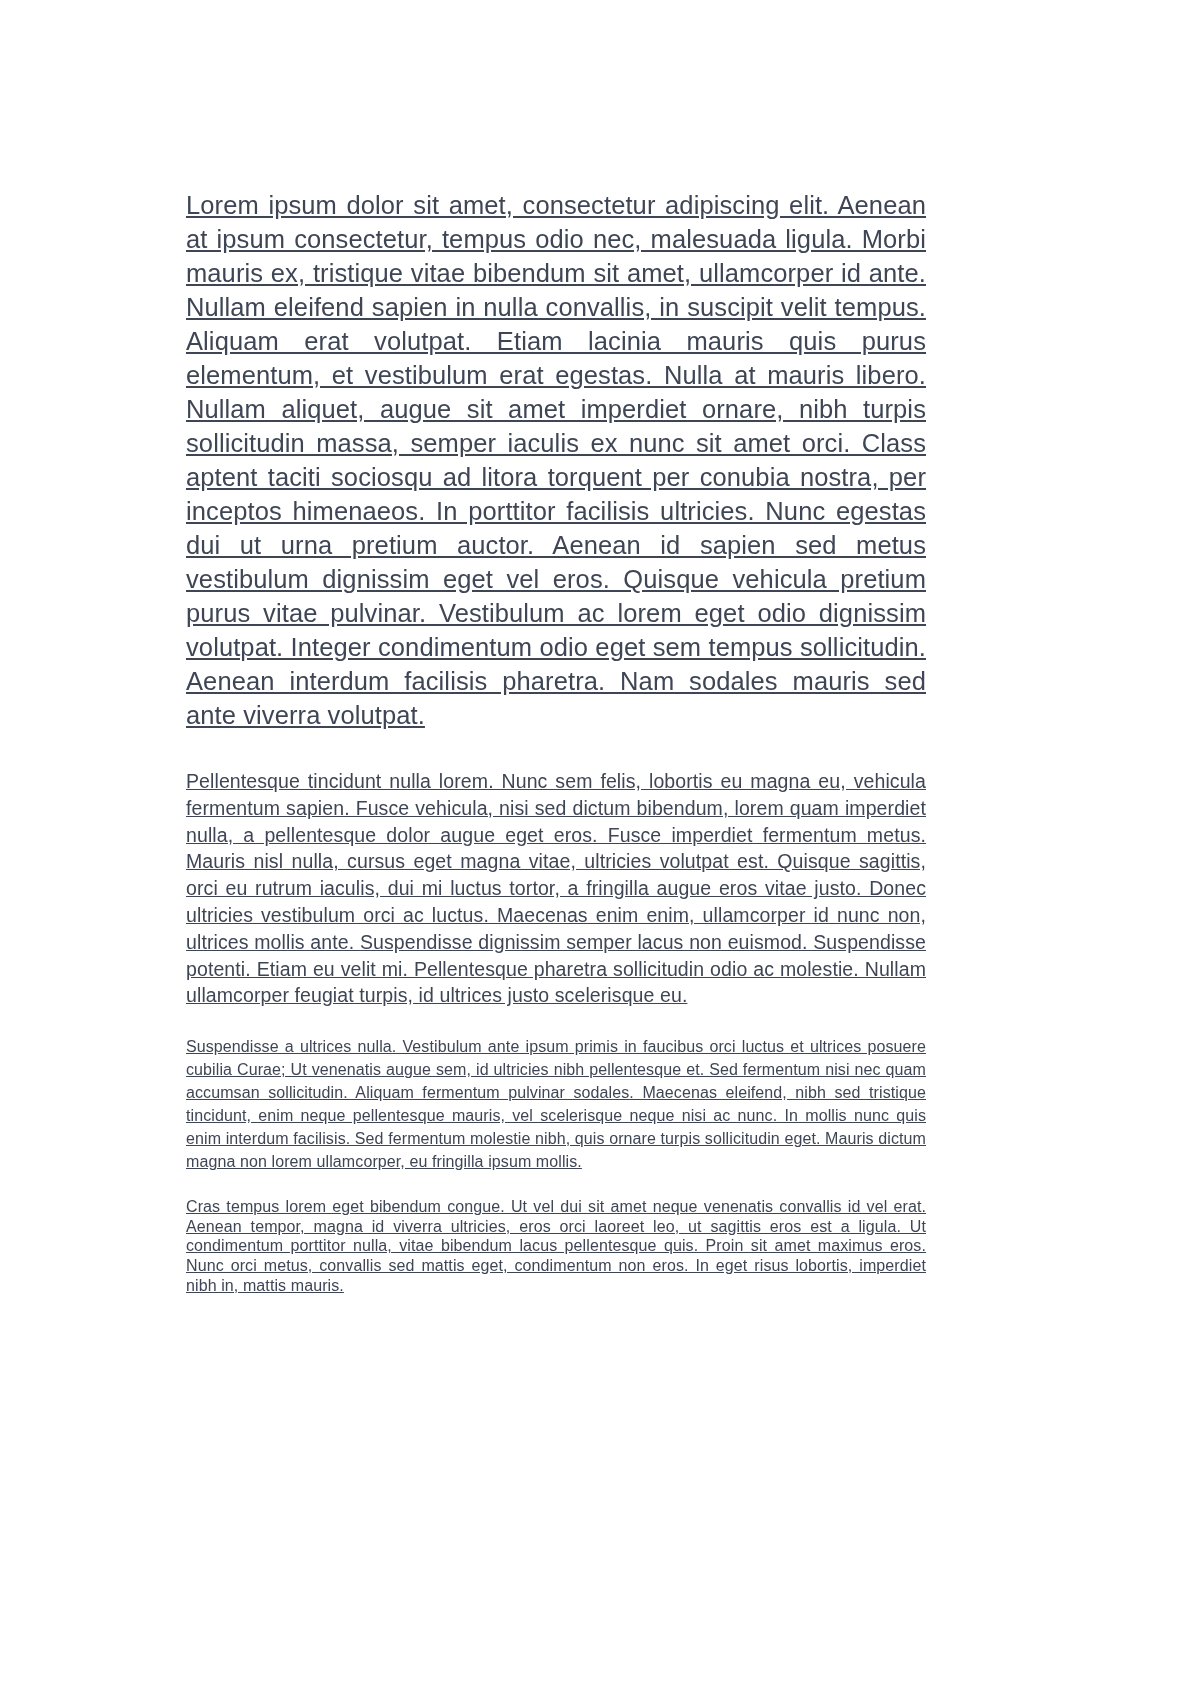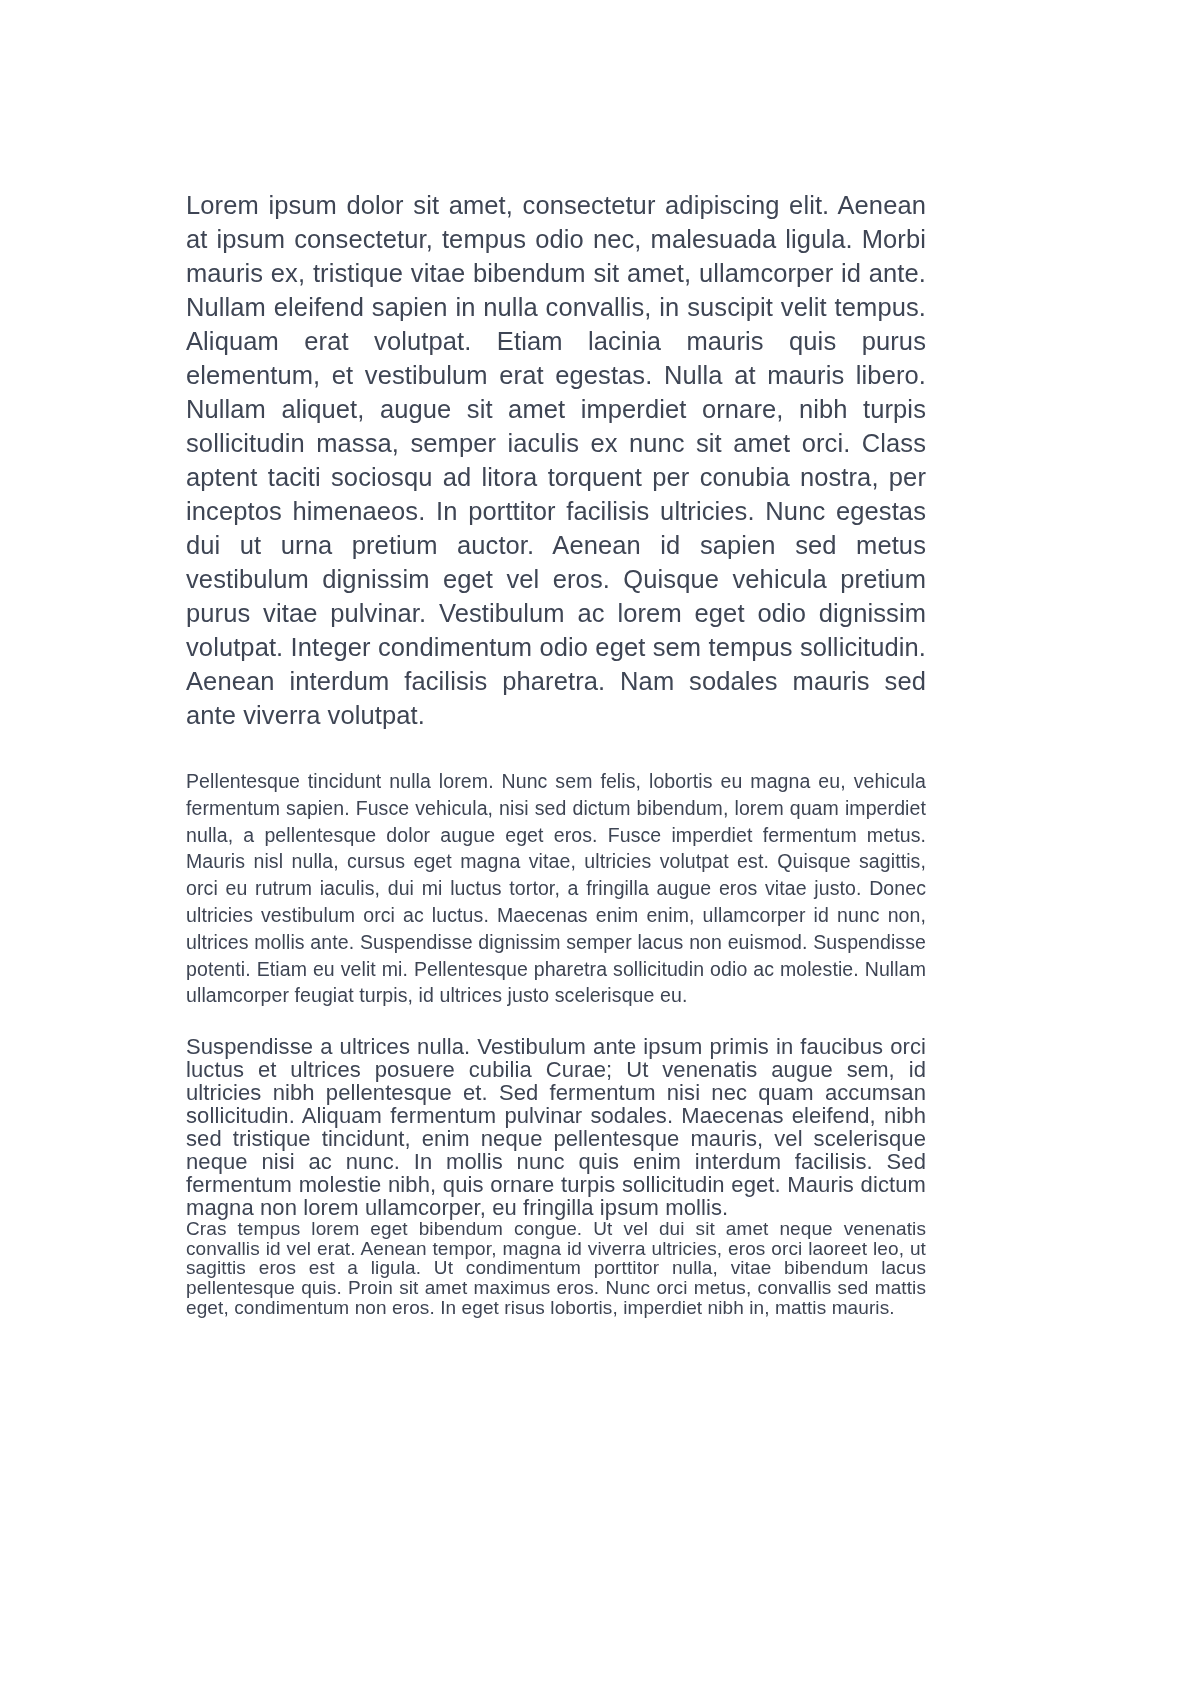--- a/index.html
+++ b/index.html
@@ -29,29 +29,30 @@
     font-size: 25.5px;
     line-height: 34px;
     margin-bottom: 36px;
   }
   .p-lg {
     font-size: 19.5px;
     line-height: 26.8px;
     margin-bottom: 26px;
   }
   .p-md {
-    font-size: 22px;
+    font-size: 16px;
     line-height: 23px;
+    margin-bottom: 24px;
   }
   .p-sm {
-    font-size: 19px;
+    font-size: 16px;
     line-height: 19.6px;
   }
 </style>
 </head>
 <body style="background: rgb(255, 255, 255);">
 
-<div class="page" style="color: rgb(62, 69, 84);">
+<div class="page" style="color: rgb(62, 69, 84); text-decoration: underline;">
   <p class="p-xl">Lorem ipsum dolor sit amet, consectetur adipiscing elit. Aenean at ipsum consectetur, tempus odio nec, malesuada ligula. Morbi mauris ex, tristique vitae bibendum sit amet, ullamcorper id ante. Nullam eleifend sapien in nulla convallis, in suscipit velit tempus. Aliquam erat volutpat. Etiam lacinia mauris quis purus elementum, et vestibulum erat egestas. Nulla at mauris libero. Nullam aliquet, augue sit amet imperdiet ornare, nibh turpis sollicitudin massa, semper iaculis ex nunc sit amet orci. Class aptent taciti sociosqu ad litora torquent per conubia nostra, per inceptos himenaeos. In porttitor facilisis ultricies. Nunc egestas dui ut urna pretium auctor. Aenean id sapien sed metus vestibulum dignissim eget vel eros. Quisque vehicula pretium purus vitae pulvinar. Vestibulum ac lorem eget odio dignissim volutpat. Integer condimentum odio eget sem tempus sollicitudin. Aenean interdum facilisis pharetra. Nam sodales mauris sed ante viverra volutpat.</p>
   <p class="p-lg">Pellentesque tincidunt nulla lorem. Nunc sem felis, lobortis eu magna eu, vehicula fermentum sapien. Fusce vehicula, nisi sed dictum bibendum, lorem quam imperdiet nulla, a pellentesque dolor augue eget eros. Fusce imperdiet fermentum metus. Mauris nisl nulla, cursus eget magna vitae, ultricies volutpat est. Quisque sagittis, orci eu rutrum iaculis, dui mi luctus tortor, a fringilla augue eros vitae justo. Donec ultricies vestibulum orci ac luctus. Maecenas enim enim, ullamcorper id nunc non, ultrices mollis ante. Suspendisse dignissim semper lacus non euismod. Suspendisse potenti. Etiam eu velit mi. Pellentesque pharetra sollicitudin odio ac molestie. Nullam ullamcorper feugiat turpis, id ultrices justo scelerisque eu.</p>
   <p class="p-md">Suspendisse a ultrices nulla. Vestibulum ante ipsum primis in faucibus orci luctus et ultrices posuere cubilia Curae; Ut venenatis augue sem, id ultricies nibh pellentesque et. Sed fermentum nisi nec quam accumsan sollicitudin. Aliquam fermentum pulvinar sodales. Maecenas eleifend, nibh sed tristique tincidunt, enim neque pellentesque mauris, vel scelerisque neque nisi ac nunc. In mollis nunc quis enim interdum facilisis. Sed fermentum molestie nibh, quis ornare turpis sollicitudin eget. Mauris dictum magna non lorem ullamcorper, eu fringilla ipsum mollis.</p>
   <p class="p-sm">Cras tempus lorem eget bibendum congue. Ut vel dui sit amet neque venenatis convallis id vel erat. Aenean tempor, magna id viverra ultricies, eros orci laoreet leo, ut sagittis eros est a ligula. Ut condimentum porttitor nulla, vitae bibendum lacus pellentesque quis. Proin sit amet maximus eros. Nunc orci metus, convallis sed mattis eget, condimentum non eros. In eget risus lobortis, imperdiet nibh in, mattis mauris.</p>
 </div>
 
 </body></html>

